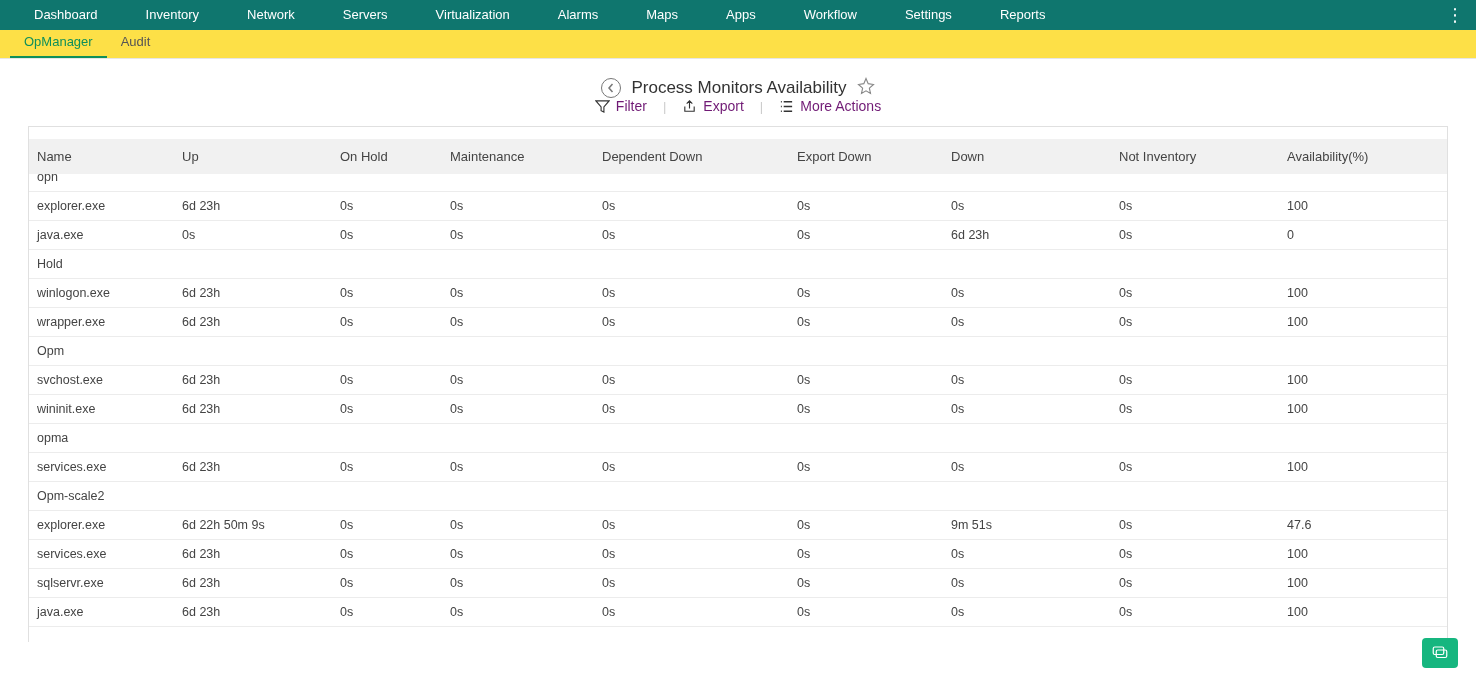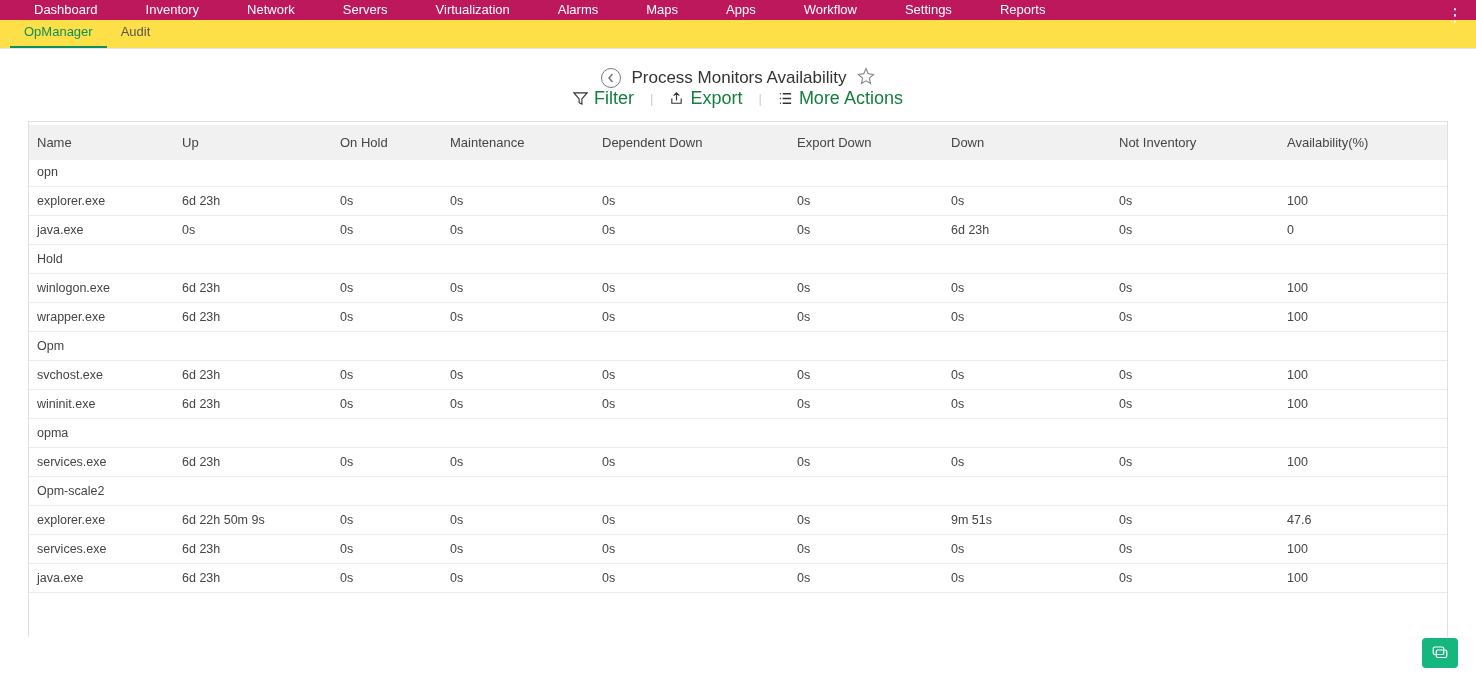--- a/index.html
+++ b/index.html
@@ -1,41 +1,41 @@
 <!DOCTYPE html>
 <html><head>
 <meta charset="utf-8">
 <style>
 * { box-sizing: border-box; margin: 0; padding: 0; }
 body { font-family: -apple-system, BlinkMacSystemFont, "Segoe UI", Arial, sans-serif; font-size: 13px; color: #333; background: #fff; width: 1476px; height: 676px; overflow: hidden; position: relative; }
 
-.topnav { background: #be185d; height: 20px; display: flex; align-items: center; padding: 0 10px; position: relative; }
+.topnav { background: #0f766e; height: 30px; display: flex; align-items: center; padding: 0 10px; position: relative; }
 .topnav-item { color: #fff; padding: 0 24px; font-size: 13px; cursor: pointer; line-height: 30px; }
 .topnav-menu { position: absolute; right: 12px; top: 2px; color: #fff; font-size: 18px; cursor: pointer; line-height: 26px; }
 
 .subnav { background: #fde047; height: 29px; display: flex; align-items: flex-end; padding: 0 10px; border-bottom: 1px solid #e6e6e6; }
 .subnav-item { padding: 0 14px; font-size: 13px; color: #555; line-height: 28px; cursor: pointer; border-bottom: 2px solid transparent; }
 .subnav-item.active { color: #0f8f5a; border-bottom-color: #0f8f5a; }
 
 .page-header { display: flex; align-items: center; justify-content: space-between; padding: 18px 28px 12px 28px; flex-direction: column; }
 .page-header-left { display: flex; align-items: center; gap: 10px; }
 .back-btn { width: 20px; height: 20px; border: 1.5px solid #777; border-radius: 50%; display: flex; align-items: center; justify-content: center; cursor: pointer; }
 .back-btn svg { width: 10px; height: 10px; }
 .page-title { font-size: 17px; font-weight: 400; color: #333; }
 .star-btn { cursor: pointer; color: #888; }
 .star-btn svg { width: 18px; height: 18px; }
 
 .page-header-right { display: flex; align-items: center; gap: 10px; }
-.action-btn { display: flex; align-items: center; gap: 6px; cursor: pointer; color: #15803d; font-size: 18px; }
+.action-btn { display: flex; align-items: center; gap: 6px; cursor: pointer; color: #701a75; font-size: 14px; }
 .action-btn svg { width: 15px; height: 15px; }
 .sep { color: #ccc; padding: 0 6px; }
 
 .table-wrap { margin: 0 28px; border: 1px solid #e0e0e0; border-bottom: none; height: 516px; overflow-y: auto; position: relative; }
 .tbl { width: 100%; border-collapse: collapse; table-layout: fixed; }
-.tbl th { background: #f1f1f1; text-align: left; font-weight: 400; color: #444; padding: 10px 8px; border-bottom: 1px solid #e0e0e0; font-size: 13px; position: sticky; top: 3px; }
+.tbl th { background: #f1f1f1; text-align: left; font-weight: 400; color: #444; padding: 10px 8px; border-bottom: 1px solid #e0e0e0; font-size: 13px; position: sticky; top: 12px; }
 .tbl td { padding: 7px 8px; border-bottom: 1px solid #ececec; font-size: 12.5px; color: #444; white-space: nowrap; overflow: hidden; text-overflow: ellipsis; }
 .tbl tr.group td { font-size: 12.5px; color: #444; padding: 7px 8px; }
 
 
 .c-name { width: 145px; }
 .c-up { width: 158px; }
 .c-hold { width: 110px; }
 .c-maint { width: 152px; }
 .c-dep { width: 195px; }
 .c-parent { width: 154px; }
@@ -238,20 +238,31 @@
           <td class="c-up">6d 23h</td>
           <td class="c-hold">0s</td>
           <td class="c-maint">0s</td>
           <td class="c-dep">0s</td>
           <td class="c-parent">0s</td>
           <td class="c-down">0s</td>
           <td class="c-notmon">0s</td>
           <td class="c-avail">100</td>
         </tr>
         <tr>
+          <td class="c-name">sqlservr.exe</td>
+          <td class="c-up">6d 23h</td>
+          <td class="c-hold">0s</td>
+          <td class="c-maint">0s</td>
+          <td class="c-dep">0s</td>
+          <td class="c-parent">0s</td>
+          <td class="c-down">0s</td>
+          <td class="c-notmon">0s</td>
+          <td class="c-avail">100</td>
+        </tr>
+        <tr>
           <td class="c-name">java.exe</td>
           <td class="c-up">6d 23h</td>
           <td class="c-hold">0s</td>
           <td class="c-maint">0s</td>
           <td class="c-dep">0s</td>
           <td class="c-parent">0s</td>
           <td class="c-down">0s</td>
           <td class="c-notmon">0s</td>
           <td class="c-avail">100</td>
         </tr>

